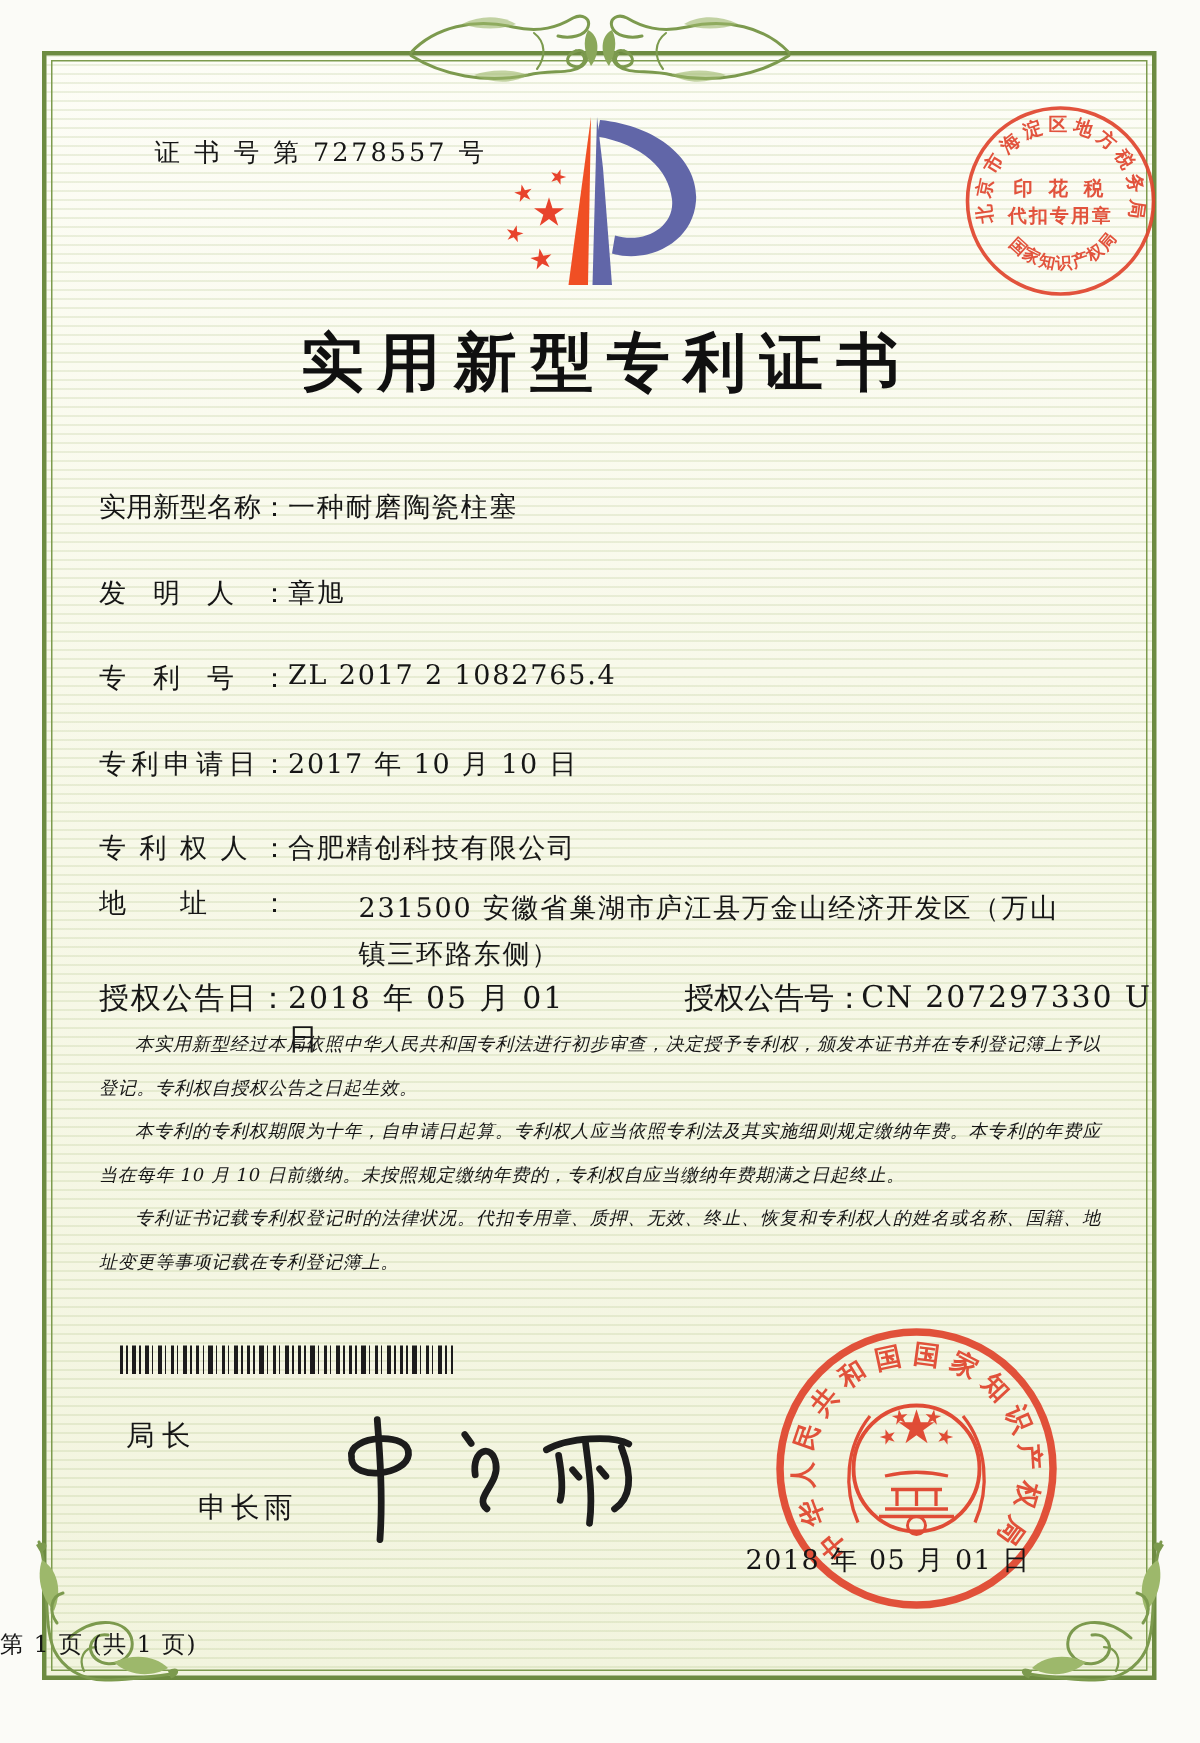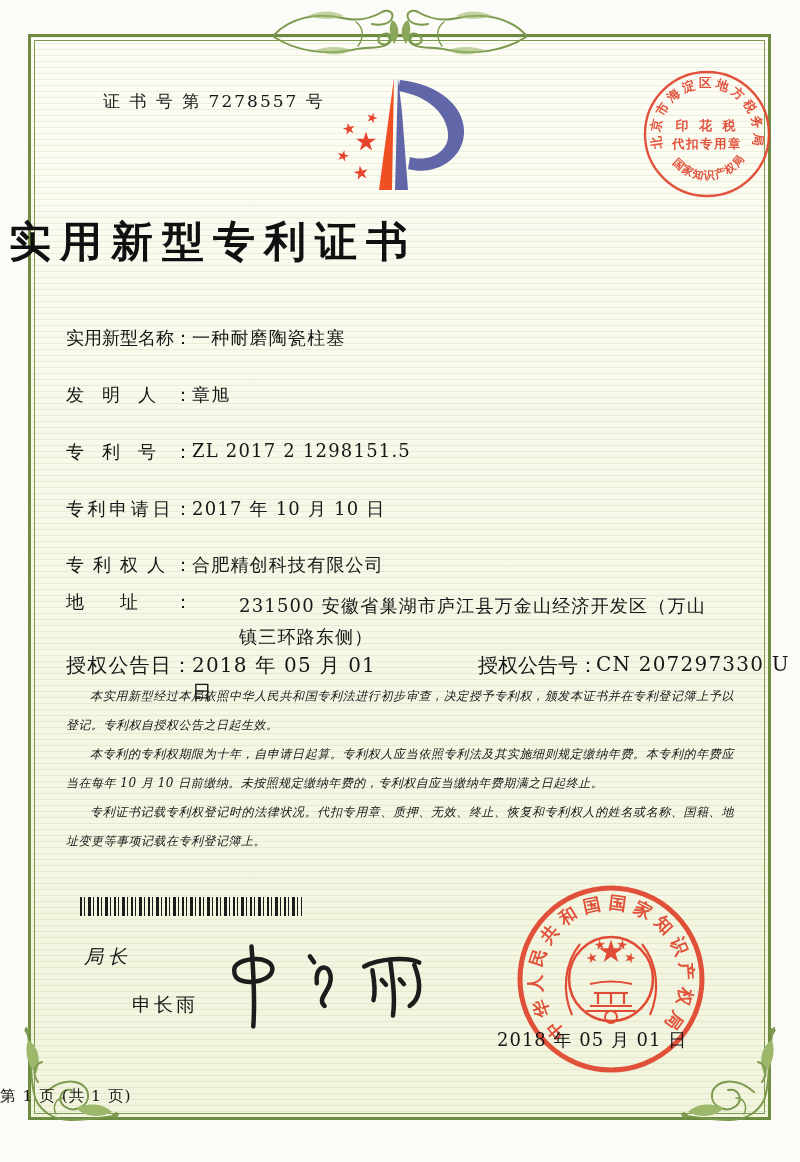--- a/index.html
+++ b/index.html
@@ -28,40 +28,40 @@
   
   .orn{position:absolute;z-index:2;}
   .orn-top{left:268px;top:4px;width:264px;height:58px;}
   .orn-bl{left:16px;top:1022px;width:108px;height:106px;}
   .orn-br{right:16px;top:1022px;width:108px;height:106px;transform:scaleX(-1);}
   
   .abs{position:absolute;z-index:3;}
   .cert-no{left:66px;top:90px;font-size:17px;letter-spacing:2px;margin-left:37px;}
   .logo{left:336px;top:72px;width:136px;height:128px;}
   .tax-stamp{left:637px;top:64px;width:140px;height:140px;z-index:4;}
-  .title{left:0;top:214px;width:100%;font-size:42px;letter-spacing:9px;text-indent:9px;font-weight:600;color:#101010;}
+  .title{left:0;top:214px;width:100%;text-align:center;font-size:42px;letter-spacing:9px;text-indent:9px;font-weight:600;color:#101010;}
   .field-row{left:66px;width:660px;font-size:18px;display:flex;}
   .flabel{flex:none;width:126px;text-align:justify;text-align-last:justify;text-justify:inter-character;white-space:nowrap;}
   .fvalue{letter-spacing:1.2px;}
   .addr-value{display:inline-block;width:472px;line-height:31px;vertical-align:top;margin-left:47px;}
   .grant-pair{display:flex;font-size:20px;}
-  .grant-right{left:478px;width:320px;}
+  .grant-right{left:452px;width:320px;justify-content:center;}
   .grant-right .flabel{width:118px;}
   .paras{left:66px;top:682px;width:668px;font-size:12px;line-height:29px;text-align:justify;letter-spacing:.5px;font-style:italic;}
   .paras p{margin:0;text-indent:2em;}
   
   .barcode{
     left:80px;top:897px;width:222px;height:19px;
     background:repeating-linear-gradient(90deg,
       #1c1c1c 0 2px, transparent 2px 4px,
       #1c1c1c 4px 5px, transparent 5px 8px,
       #1c1c1c 8px 11px, transparent 11px 13px,
       #1c1c1c 13px 14px, transparent 14px 17px);
   }
-  .officer-title{left:84px;top:944px;font-size:19px;letter-spacing:5px;font-style:italic;}
+  .officer-title{left:84px;top:944px;font-size:19px;letter-spacing:5px;}
   .officer-name{left:84px;top:992px;font-size:19px;letter-spacing:3px;margin-left:48px;}
   .signature{left:205px;top:938px;width:235px;height:100px;z-index:4;}
   .seal{left:512px;top:880px;width:198px;height:198px;z-index:4;}
   .seal-date{left:497px;top:1028px;font-size:18px;letter-spacing:1px;white-space:nowrap;z-index:5;}
   .footer{left:0;top:1086px;width:100%;font-size:15.5px;letter-spacing:1px;}
   svg{display:block;}
 </style>
 </head>
 <body>
 
@@ -150,21 +150,21 @@
   <div class="abs field-row" style="top:383px">
     <span class="flabel">发明人：</span>
     <span class="fvalue">章旭</span>
   </div>
   <div class="abs field-row" style="top:326px">
     <span class="flabel">实用新型名称：</span>
     <span class="fvalue">一种耐磨陶瓷柱塞</span>
   </div>
   <div class="abs field-row" style="top:440px">
     <span class="flabel">专利号：</span>
-    <span class="fvalue">ZL 2017 2 1298151.5</span>
+    <span class="fvalue">ZL 2017 2 1082765.4</span>
   </div>
   <div class="abs field-row" style="top:497px">
     <span class="flabel">专利申请日：</span>
     <span class="fvalue">2017 年 10 月 10 日</span>
   </div>
   <div class="abs field-row" style="top:553px">
     <span class="flabel">专利权人：</span>
     <span class="fvalue">合肥精创科技有限公司</span>
   </div>
   <div class="abs field-row" style="top:590px">

